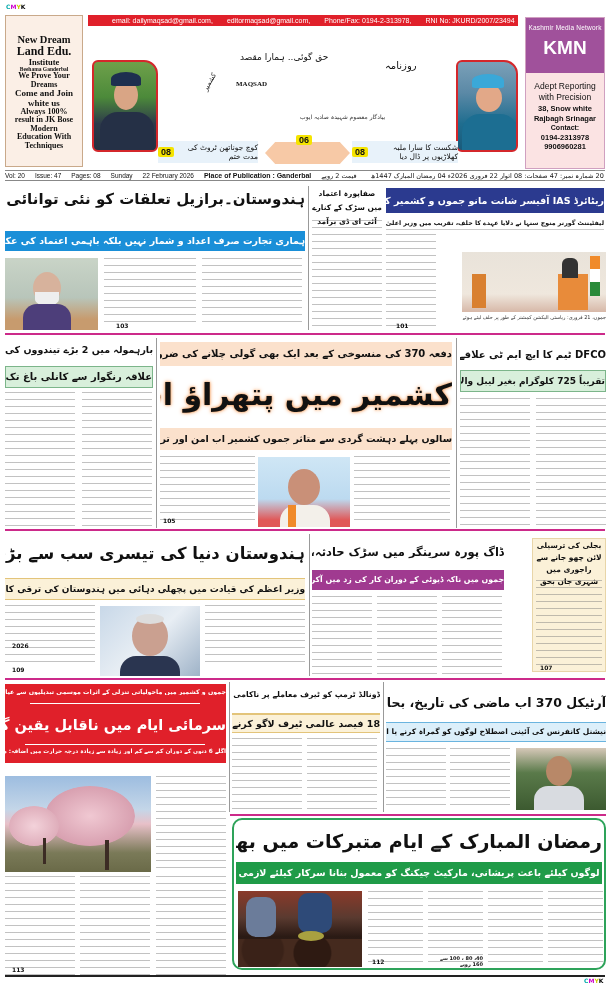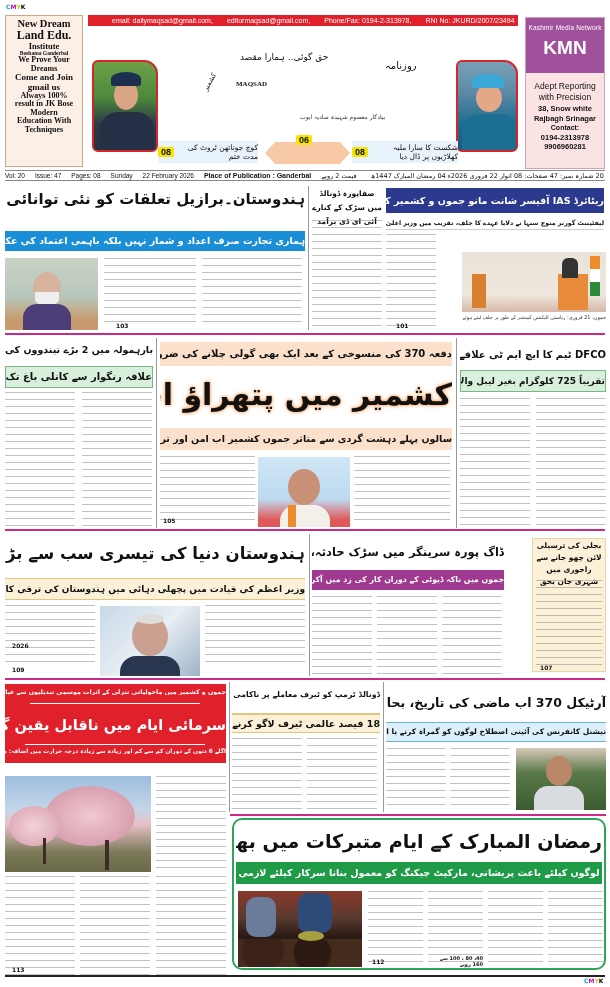--- a/index.html
+++ b/index.html
@@ -2,21 +2,21 @@
 <html><head>
 <meta charset="utf-8">
 <style>
 *{box-sizing:border-box;margin:0;padding:0}
 html,body{width:610px;height:987px;background:#fff;overflow:hidden;font-family:"DejaVu Sans",sans-serif;color:#111}
 .page{position:relative;width:610px;height:987px}
 .abs{position:absolute}
 .cmyk{font-size:6px;font-weight:bold;color:#3aa}
 .cmyk b:nth-child(1){color:#0aa}.cmyk b:nth-child(2){color:#c0c}.cmyk b:nth-child(3){color:#cc0}.cmyk b:nth-child(4){color:#000}
 
-.ad-left{left:5px;top:15px;width:78px;height:152px;background:#fbefe6;border:1px solid #c9a98a;text-align:center;font-family:"Liberation Serif",serif;font-weight:bold;color:#111;padding-top:2px;line-height:1.05}
+.ad-left{left:5px;top:15px;width:78px;height:152px;background:#fbefe6;border:1px solid #c9a98a;text-align:center;font-family:"Liberation Serif",serif;font-weight:bold;color:#111;padding-top:18px;line-height:1.05}
 .ad-left .l1{font-size:10.5px}.ad-left .l2{font-size:12px}.ad-left .l4{font-size:5.5px}.ad-left .l5{font-size:8.5px}.ad-left .l6{font-size:8px}
 
 .contact{left:88px;top:15px;width:430px;height:11px;background:#e0202a;color:#fff;font-size:7px;font-family:"Liberation Sans",sans-serif;display:flex;gap:14px;align-items:center;padding-left:24px;white-space:nowrap;overflow:hidden}
 .photo{border:2px solid #d4272b;border-radius:6px 14px 6px 6px;overflow:hidden}
 .ph1{left:92px;top:60px;width:66px;height:92px;background:linear-gradient(180deg,#6ea04a 0%,#4c8a3a 40%,#2d3a4a 70%,#253040 100%)}
 .ph2{left:456px;top:60px;width:62px;height:92px;background:linear-gradient(180deg,#7aa0b8 0%,#5b89a6 35%,#1f6d8f 70%,#195a7a 100%)}
 .face{position:absolute;border-radius:50%;background:#d9a585}
 .cap{position:absolute;border-radius:50% 50% 10% 10%}
 
 .logo-urdu{left:175px;top:30px;width:270px;height:85px;font-family:"DejaVu Serif",serif;font-size:78px;font-weight:bold;text-align:center;direction:rtl;color:#1a1a1a;line-height:85px}
@@ -68,21 +68,21 @@
   <div class="abs cmyk" style="left:584px;top:977px"><b>C</b><b>M</b><b>Y</b><b>K</b></div>
 
   <div class="abs ad-left">
     <div class="l1">New Dream</div>
     <div class="l2">Land Edu.</div>
     <div class="l5">Institute</div>
     <div class="l4">Beehama Ganderbal</div>
     <div class="l6">We Prove Your</div>
     <div class="l6">Dreams</div>
     <div class="l1" style="font-size:9px">Come  and Join</div>
-    <div class="l1" style="font-size:9px">gmail us</div>
+    <div class="l1" style="font-size:9px">white us</div>
     <div class="l6">Always 100%</div>
     <div class="l6">result in JK Bose</div>
     <div class="l6">Modern</div>
     <div class="l6">Education With</div>
     <div class="l6">Techniques</div>
   </div>
 
   <div class="abs contact">
     <span>email: dailymaqsad@gmail.com,</span>
     <span>editormaqsad@gmail.com,</span>
@@ -148,21 +148,21 @@
   <div class="abs img" style="left:5px;top:258px;width:93px;height:72px;background:linear-gradient(180deg,#c9d4c7 0%,#b8c5ba 55%,#c79b6e 85%)">
     <div style="position:absolute;left:28px;top:14px;width:28px;height:32px;border-radius:50%;background:#d7b29c"></div>
     <div style="position:absolute;left:30px;top:34px;width:24px;height:14px;border-radius:0 0 50% 50%;background:#eee"></div>
     <div style="position:absolute;left:18px;top:46px;width:48px;height:26px;border-radius:14px 14px 0 0;background:#4d3e7a"></div>
   </div>
   <div class="abs lines" style="left:104px;top:258px;width:92px;height:68px"></div>
   <div class="abs lines" style="left:202px;top:258px;width:100px;height:68px"></div>
   <div class="abs" style="left:116px;top:322px;font-size:6px;font-weight:bold">103</div>
 
   <div class="abs vline" style="left:308px;top:186px;height:144px"></div>
-  <div class="abs hl urdu" style="left:312px;top:187px;width:70px;font-size:7.5px;line-height:14px;white-space:normal">صفاپورہ ڈونالڈ میں سڑک کے کنارے آئی ای ڈی برآمد</div>
+  <div class="abs hl urdu" style="left:312px;top:187px;width:70px;font-size:7.5px;line-height:14px;white-space:normal">صفاپورہ اعتماد میں سڑک کے کنارے آئی ای ڈی برآمد</div>
   <div class="abs lines" style="left:312px;top:220px;width:70px;height:108px"></div>
 
   <div class="abs hl urdu bar-navy" style="left:386px;top:188px;width:218px;height:25px;font-size:9.5px;line-height:25px">ریٹائرڈ IAS آفیسر شانت مانو جموں و کشمیر کے نئے ریاستی الیکشن کمشنر</div>
   <div class="abs hl urdu" style="left:386px;top:216px;width:218px;height:14px;font-size:6.3px;line-height:14px;border-bottom:1px solid #ccc">لیفٹیننٹ گورنر منوج سنہا نے دلایا عہدے کا حلف، تقریب میں وزیر اعلیٰ سمیت کئی شخصیات موجود</div>
   <div class="abs lines" style="left:386px;top:234px;width:50px;height:92px"></div>
   <div class="abs img" style="left:462px;top:252px;width:144px;height:60px;background:linear-gradient(180deg,#e9e3da 0%,#efe7dd 70%,#d7b8a8 100%)">
     <div style="position:absolute;left:10px;top:22px;width:14px;height:34px;background:#d98030"></div>
     <div style="position:absolute;left:96px;top:22px;width:30px;height:36px;background:#e88b3a"></div>
     <div style="position:absolute;left:100px;top:6px;width:16px;height:20px;background:#333;border-radius:6px 6px 0 0"></div>
     <div style="position:absolute;left:128px;top:4px;width:10px;height:40px;background:linear-gradient(180deg,#f08a2a 33%,#fff 33% 66%,#2a8a3a 66%)"></div>

